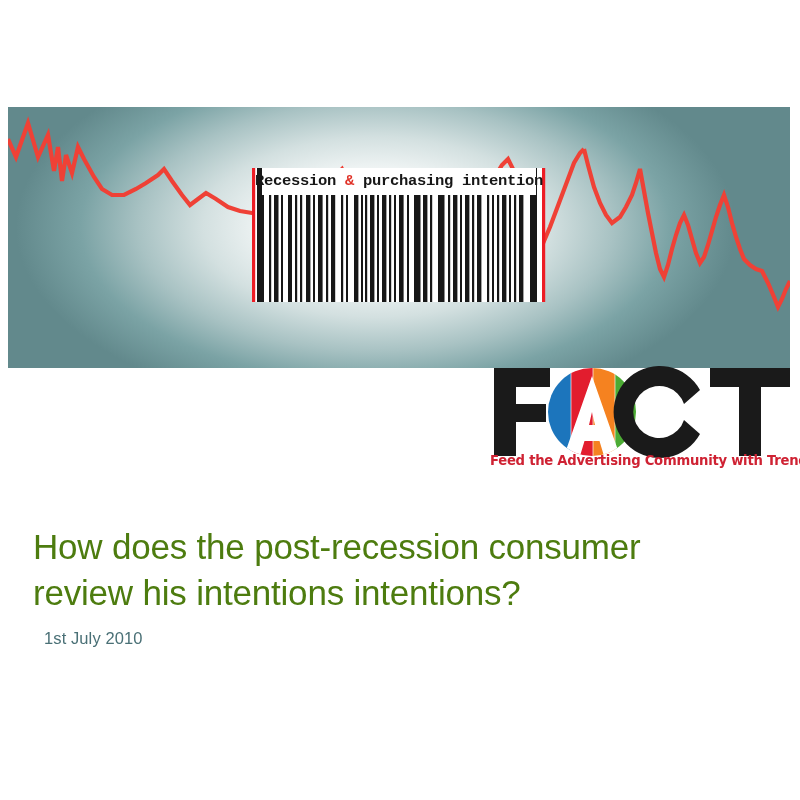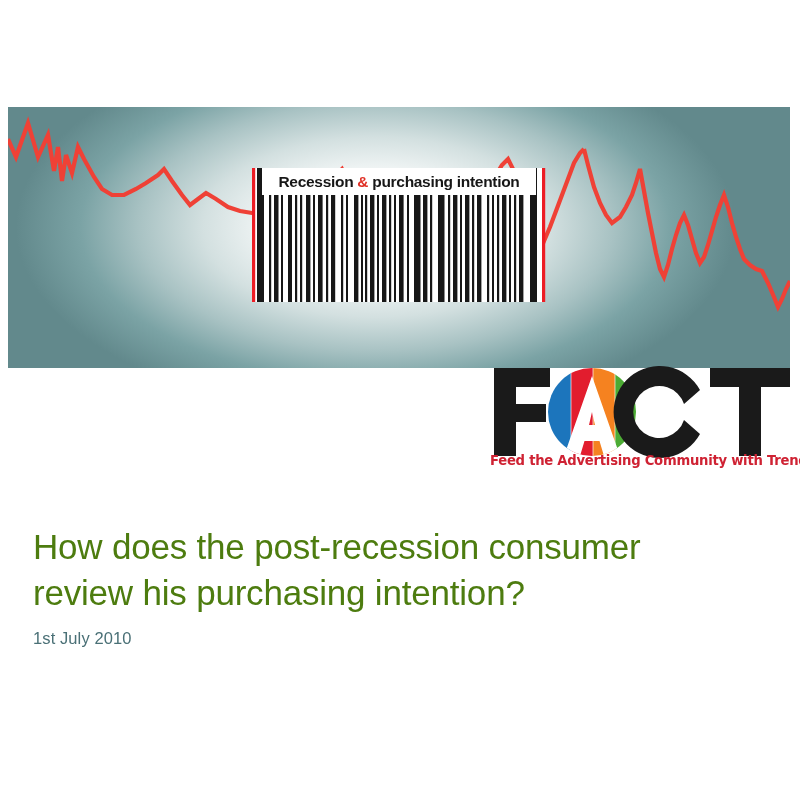--- a/index.html
+++ b/index.html
@@ -56,21 +56,21 @@
     left: 14px;
     top: 0px;
     width: 274px;
     height: 27px;
     display: flex;
     align-items: center;
     justify-content: center;
     background: #ffffff;
   }
   .barcode-label-text {
-    font-family: Liberation Sans, sans-serif;
+    font-family: Liberation Mono, monospace;
     font-size: 15.5px;
     font-weight: bold;
     color: #171717;
     letter-spacing: -0.3px;
     white-space: nowrap;
     line-height: 1;
   }
   .barcode-label-text .amp { color: #e03127; }
   .bars-svg {
     position: absolute;
@@ -119,21 +119,21 @@
   .deck-title {
     margin: 0;
     font-family: "Liberation Sans", sans-serif;
     font-size: 35px;
     font-weight: normal;
     line-height: 1.30;
     color: #4d7c0f;
     letter-spacing: -0.2px;
   }
   .deck-date {
-    margin: 14px 0 0 0;
+    margin: 14px 0 0 11px;
     font-family: "Liberation Sans", sans-serif;
     font-size: 16.5px;
     font-weight: normal;
     color: #4a7076;
     letter-spacing: 0.1px;
   }
 </style>
 </head>
 <body>
 
@@ -260,16 +260,16 @@
       <path d="M222 2 H302 V21 H273 V90 H251 V21 H222 Z"></path>
     </g>
   </svg>
 
   <div class="logo-tagline">Feed the Advertising Community with Trends</div>
 </div>
 
 <div class="title-block">
   <h1 class="deck-title">
     <span>How does the post-recession consumer</span><br>
-    <span>review his purchasing intention?</span>
+    <span>review his intentions intentions?</span>
   </h1>
   <p class="deck-date">1st July 2010</p>
 </div>
 
 </body></html>

